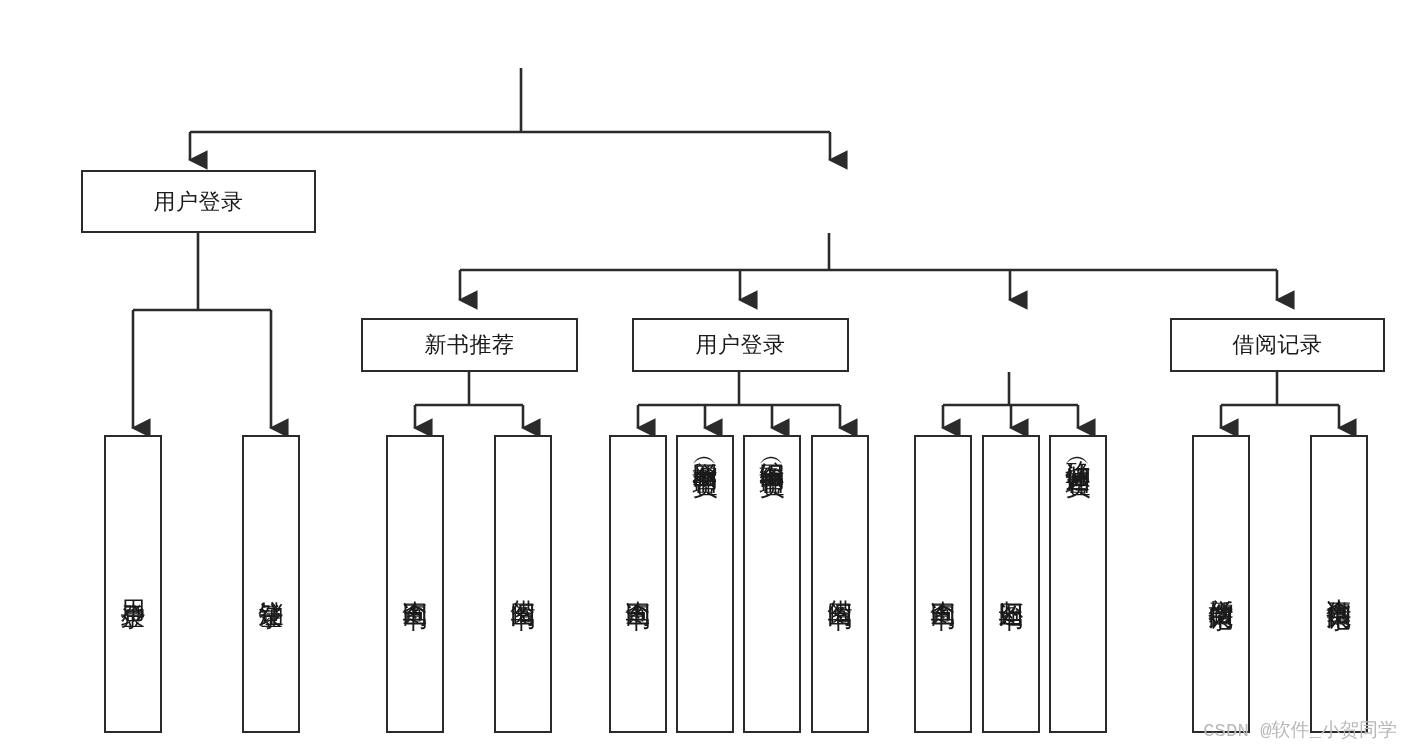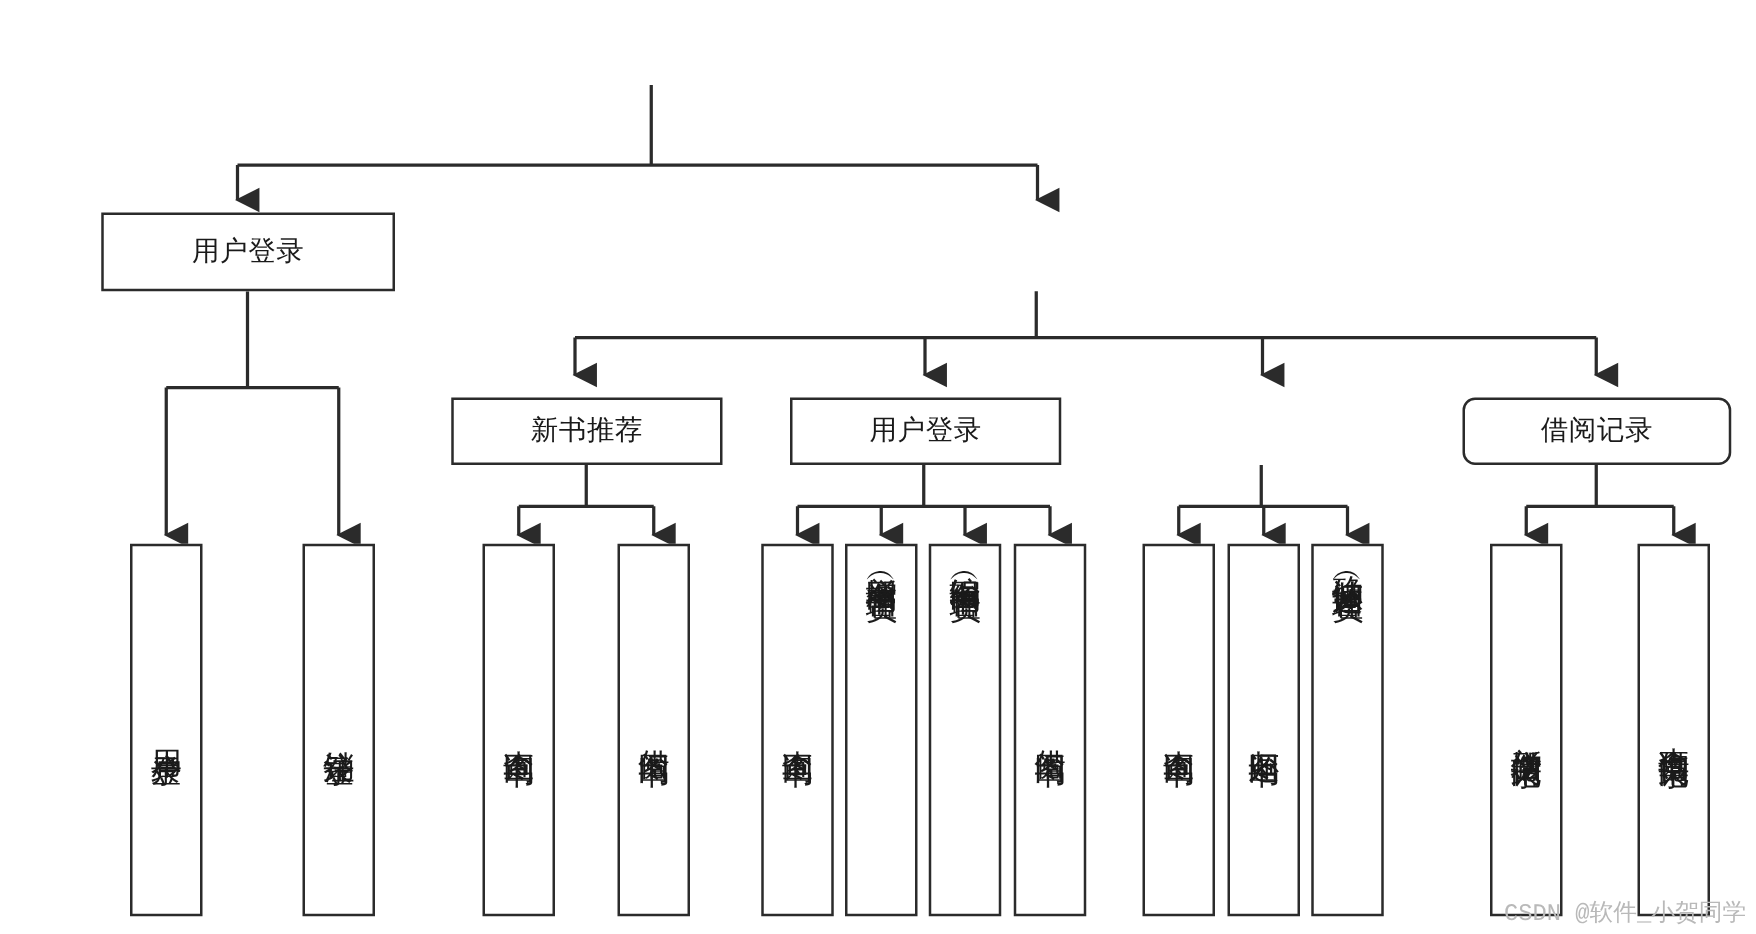--- a/index.html
+++ b/index.html
@@ -141,21 +141,21 @@
 
   <div class="node horiz" style="left:361px; top:318px; width:217px; height:54px;">
     <span class="lbl">新书推荐</span>
   </div>
 
   <div class="node horiz" style="left:632px; top:318px; width:217px; height:54px;">
     <span class="lbl">用户登录</span>
   </div>
 
 
-  <div class="node horiz" style="left:1170px; top:318px; width:215px; height:54px;border-radius:10px;">
+  <div class="node horiz" style="left:1170px; top:318px; width:215px; height:54px;">
     <span class="lbl">借阅记录</span>
   </div>
 
   <div class="node vert centered" style="left:104px; top:435px; width:58px; height:298px;">
     <span class="lbl">用户登录</span>
   </div>
 
   <div class="node vert centered" style="left:242px; top:435px; width:58px; height:298px;">
     <span class="lbl">注销登录</span>
   </div>

